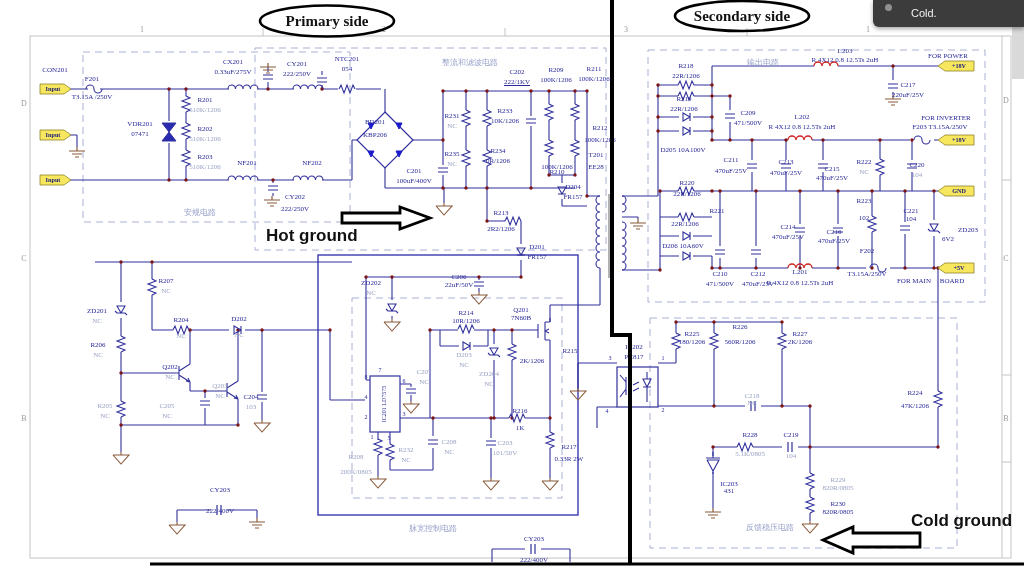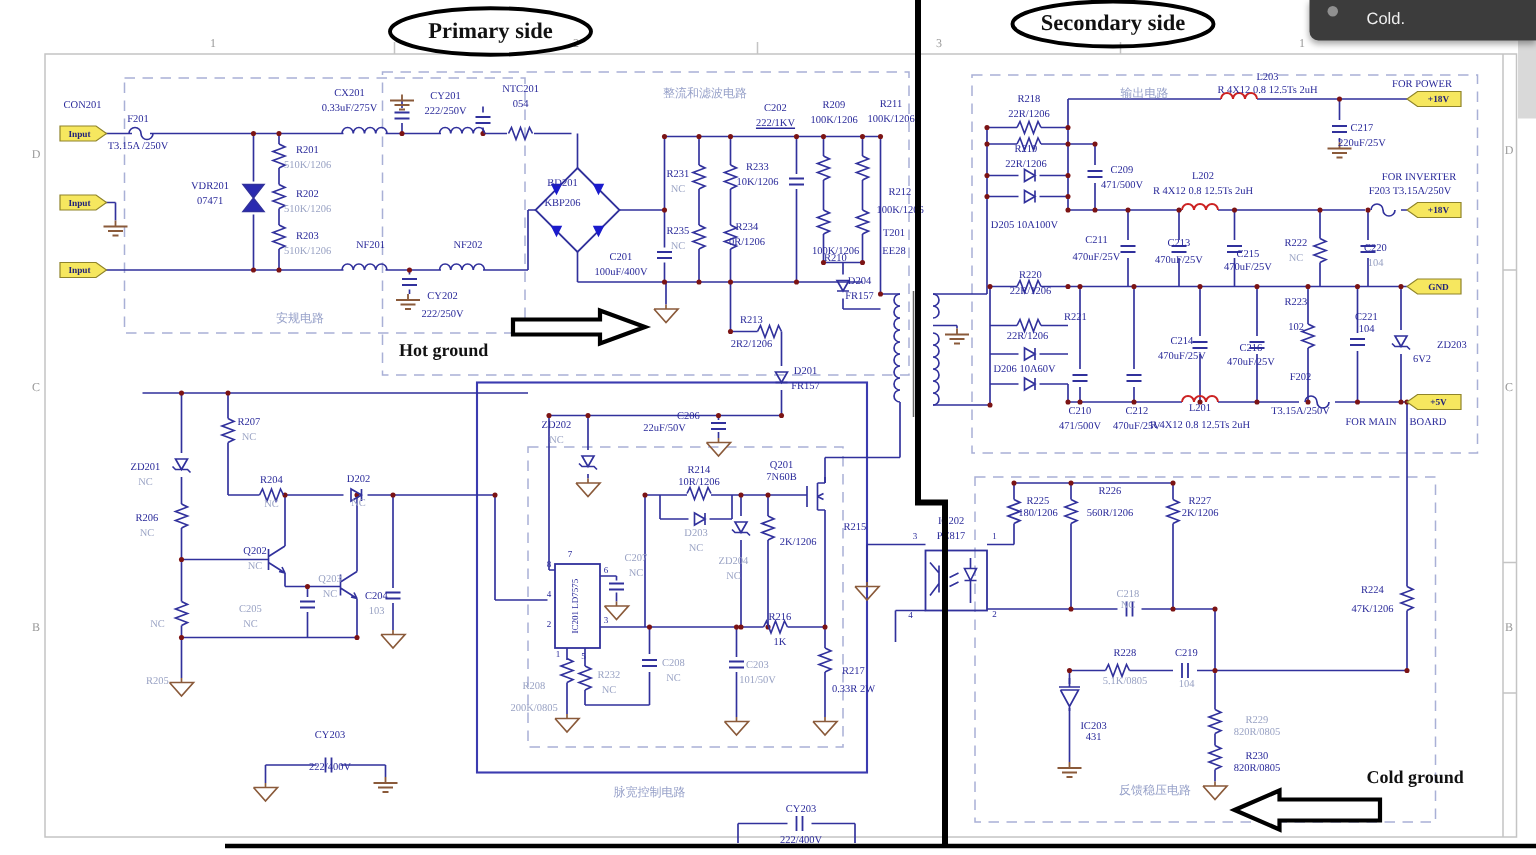--- a/index.html
+++ b/index.html
@@ -12,22 +12,22 @@
   .lbl.m{color:#9aa3c4;}
   .lbl.rot{transform:translate(-50%,-50%) rotate(-90deg);font-size:6px;}
   .sec{position:absolute;transform:translate(-50%,-50%);font:8px/9px "Liberation Serif",serif;
        color:#97a1c9;white-space:nowrap;}
   .pin{position:absolute;transform:translate(-50%,-50%);font:6px/6px "Liberation Serif",serif;
        color:#2a2a9a;}
   .grid{position:absolute;transform:translate(-50%,-50%);font:8px/9px "Liberation Serif",serif;
        color:#9a9a9a;}
   .callout{position:absolute;text-align:center;font-weight:bold;font-size:15px;
        font-family:"Liberation Serif",serif;color:#111;}
-  .gndtxt{position:absolute;font-weight:bold;font-size:12px;
-       font-family:Liberation Serif, serif;color:#111;white-space:nowrap;}
+  .gndtxt{position:absolute;font-weight:bold;font-size:17px;
+       font-family:Liberation Sans, sans-serif;color:#111;white-space:nowrap;}
   #toast{position:absolute;left:873px;top:0;width:151px;height:27px;background:#3c3c3c;
        border-radius:0 0 0 6px;box-shadow:0 2px 4px rgba(0,0,0,.35);color:#f0f0f0;
        font:11px/27px "Liberation Sans",sans-serif;}
   #toast .dot{position:absolute;left:12px;top:4px;width:7px;height:7px;border-radius:50%;
        background:#909090;}
   #toast .txt{position:absolute;left:38px;top:0;}
   #rstrip{position:absolute;left:1012px;top:27px;width:12px;height:52px;background:#d9d9d9;}
 </style>
 </head>
 <body>
@@ -408,38 +408,38 @@
       <div class="lbl" style="left: 600px; top: 140px;">100K/1206</div>
       <div class="lbl" style="left: 573px; top: 187px;">D204</div>
       <div class="lbl" style="left: 573px; top: 197px;">FR157</div>
       <div class="lbl" style="left: 596px; top: 155px;">T201</div>
       <div class="lbl" style="left: 596px; top: 167px;">EE28</div>
       <div class="lbl" style="left: 501px; top: 213px;">R213</div>
       <div class="lbl" style="left: 501px; top: 229px;">2R2/1206</div>
       <div class="lbl" style="left: 537px; top: 247px;">D201</div>
       <div class="lbl" style="left: 537px; top: 257px;">FR157</div>
       <div class="lbl" style="left: 459px; top: 277px;">C206</div>
-      <div class="lbl" style="left: 443px; top: 285px; text-align: right;">22uF/50V</div>
+      <div class="lbl" style="left: 459px; top: 285px; text-align: right;">22uF/50V</div>
       <div class="lbl" style="left: 371px; top: 283px;">ZD202</div>
       <div class="lbl m" style="left: 371px; top: 293px;">NC</div>
       <div class="lbl" style="left: 166px; top: 281px;">R207</div>
       <div class="lbl m" style="left: 166px; top: 291px;">NC</div>
       <div class="lbl" style="left: 97px; top: 311px;">ZD201</div>
       <div class="lbl m" style="left: 97px; top: 321px;">NC</div>
       <div class="lbl" style="left: 98px; top: 345px;">R206</div>
       <div class="lbl m" style="left: 98px; top: 355px;">NC</div>
       <div class="lbl" style="left: 181px; top: 320px;">R204</div>
       <div class="lbl m" style="left: 181px; top: 336px;">NC</div>
       <div class="lbl" style="left: 239px; top: 319px;">D202</div>
       <div class="lbl m" style="left: 239px; top: 335px;">NC</div>
       <div class="lbl" style="left: 170px; top: 367px;">Q202</div>
       <div class="lbl m" style="left: 170px; top: 377px;">NC</div>
       <div class="lbl m" style="left: 220px; top: 386px;">Q203</div>
       <div class="lbl m" style="left: 220px; top: 396px;">NC</div>
-      <div class="lbl m" style="left: 105px; top: 406px; margin-top: 48px;">R205</div>
+      <div class="lbl m" style="left: 105px; top: 406px;">R205</div>
       <div class="lbl m" style="left: 105px; top: 416px;">NC</div>
       <div class="lbl m" style="left: 167px; top: 406px;">C205</div>
       <div class="lbl m" style="left: 167px; top: 416px;">NC</div>
       <div class="lbl" style="left: 251px; top: 397px;">C204</div>
       <div class="lbl m" style="left: 251px; top: 407px;">103</div>
       <div class="lbl rot" style="left: 384px; top: 404px;">IC201 LD7575</div>
       <div class="lbl m" style="left: 424px; top: 372px;">C207</div>
       <div class="lbl m" style="left: 424px; top: 382px;">NC</div>
       <div class="lbl m" style="left: 464px; top: 355px;">D203</div>
       <div class="lbl m" style="left: 464px; top: 365px;">NC</div>

